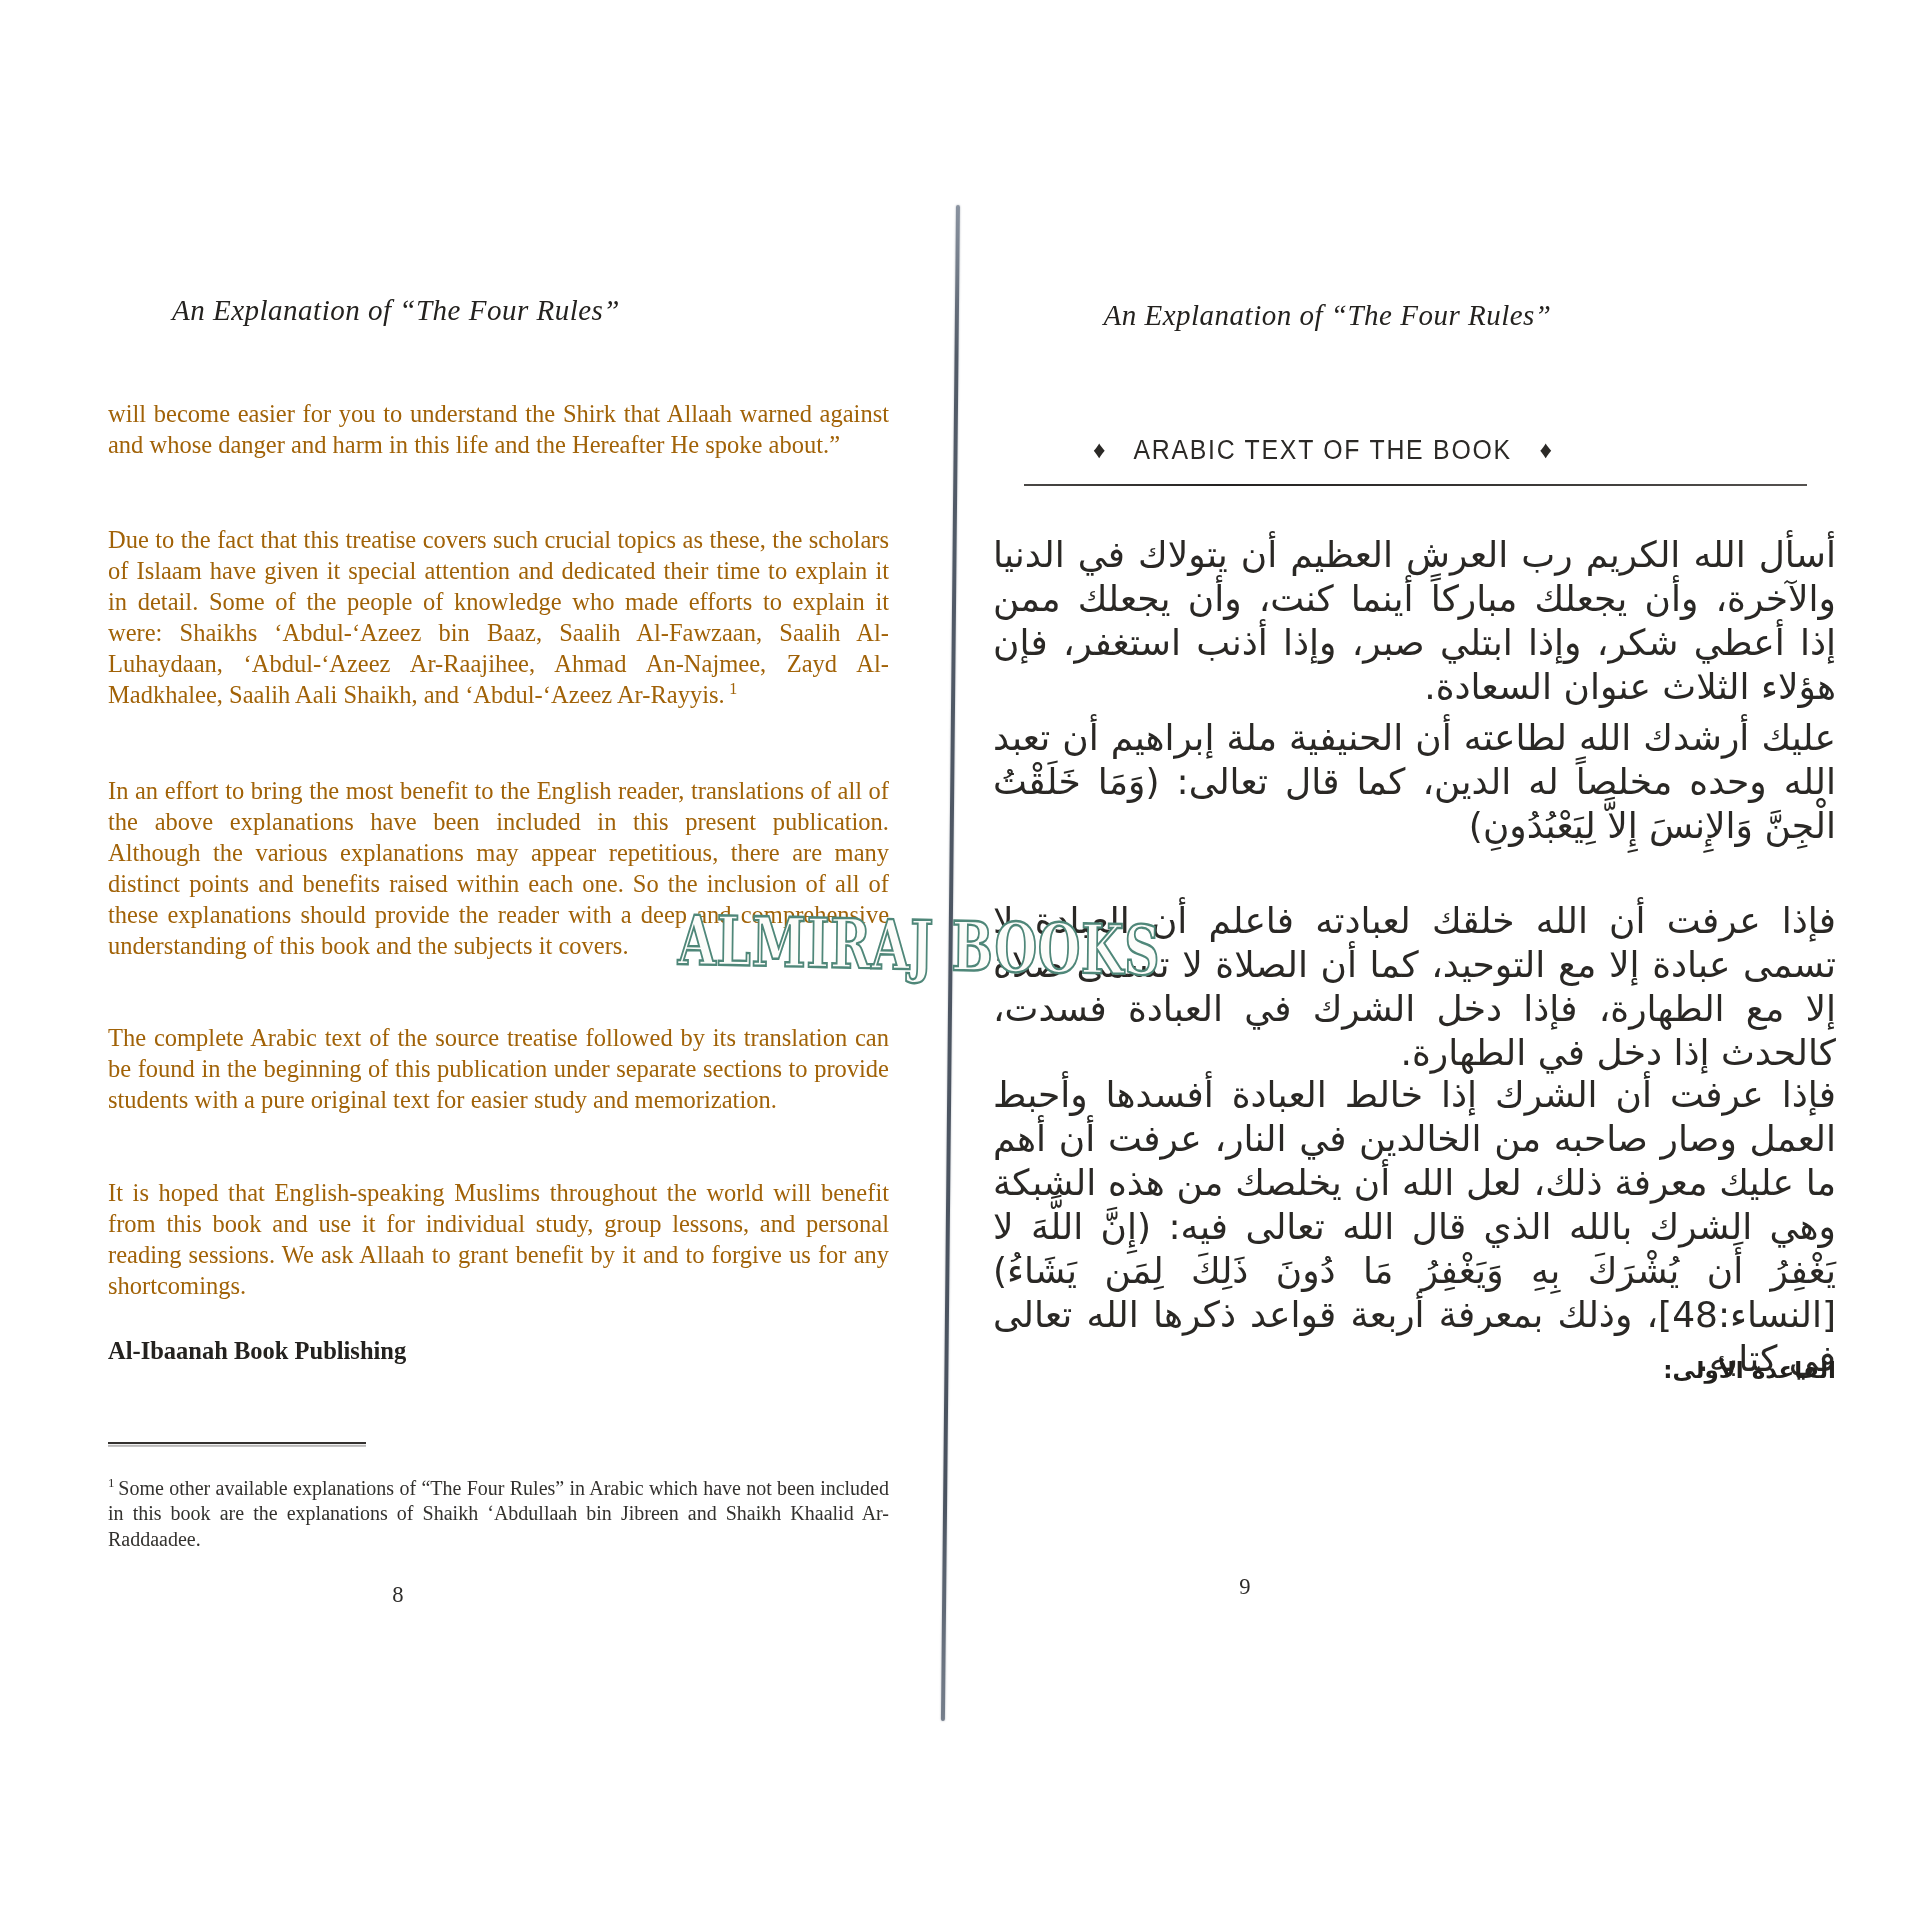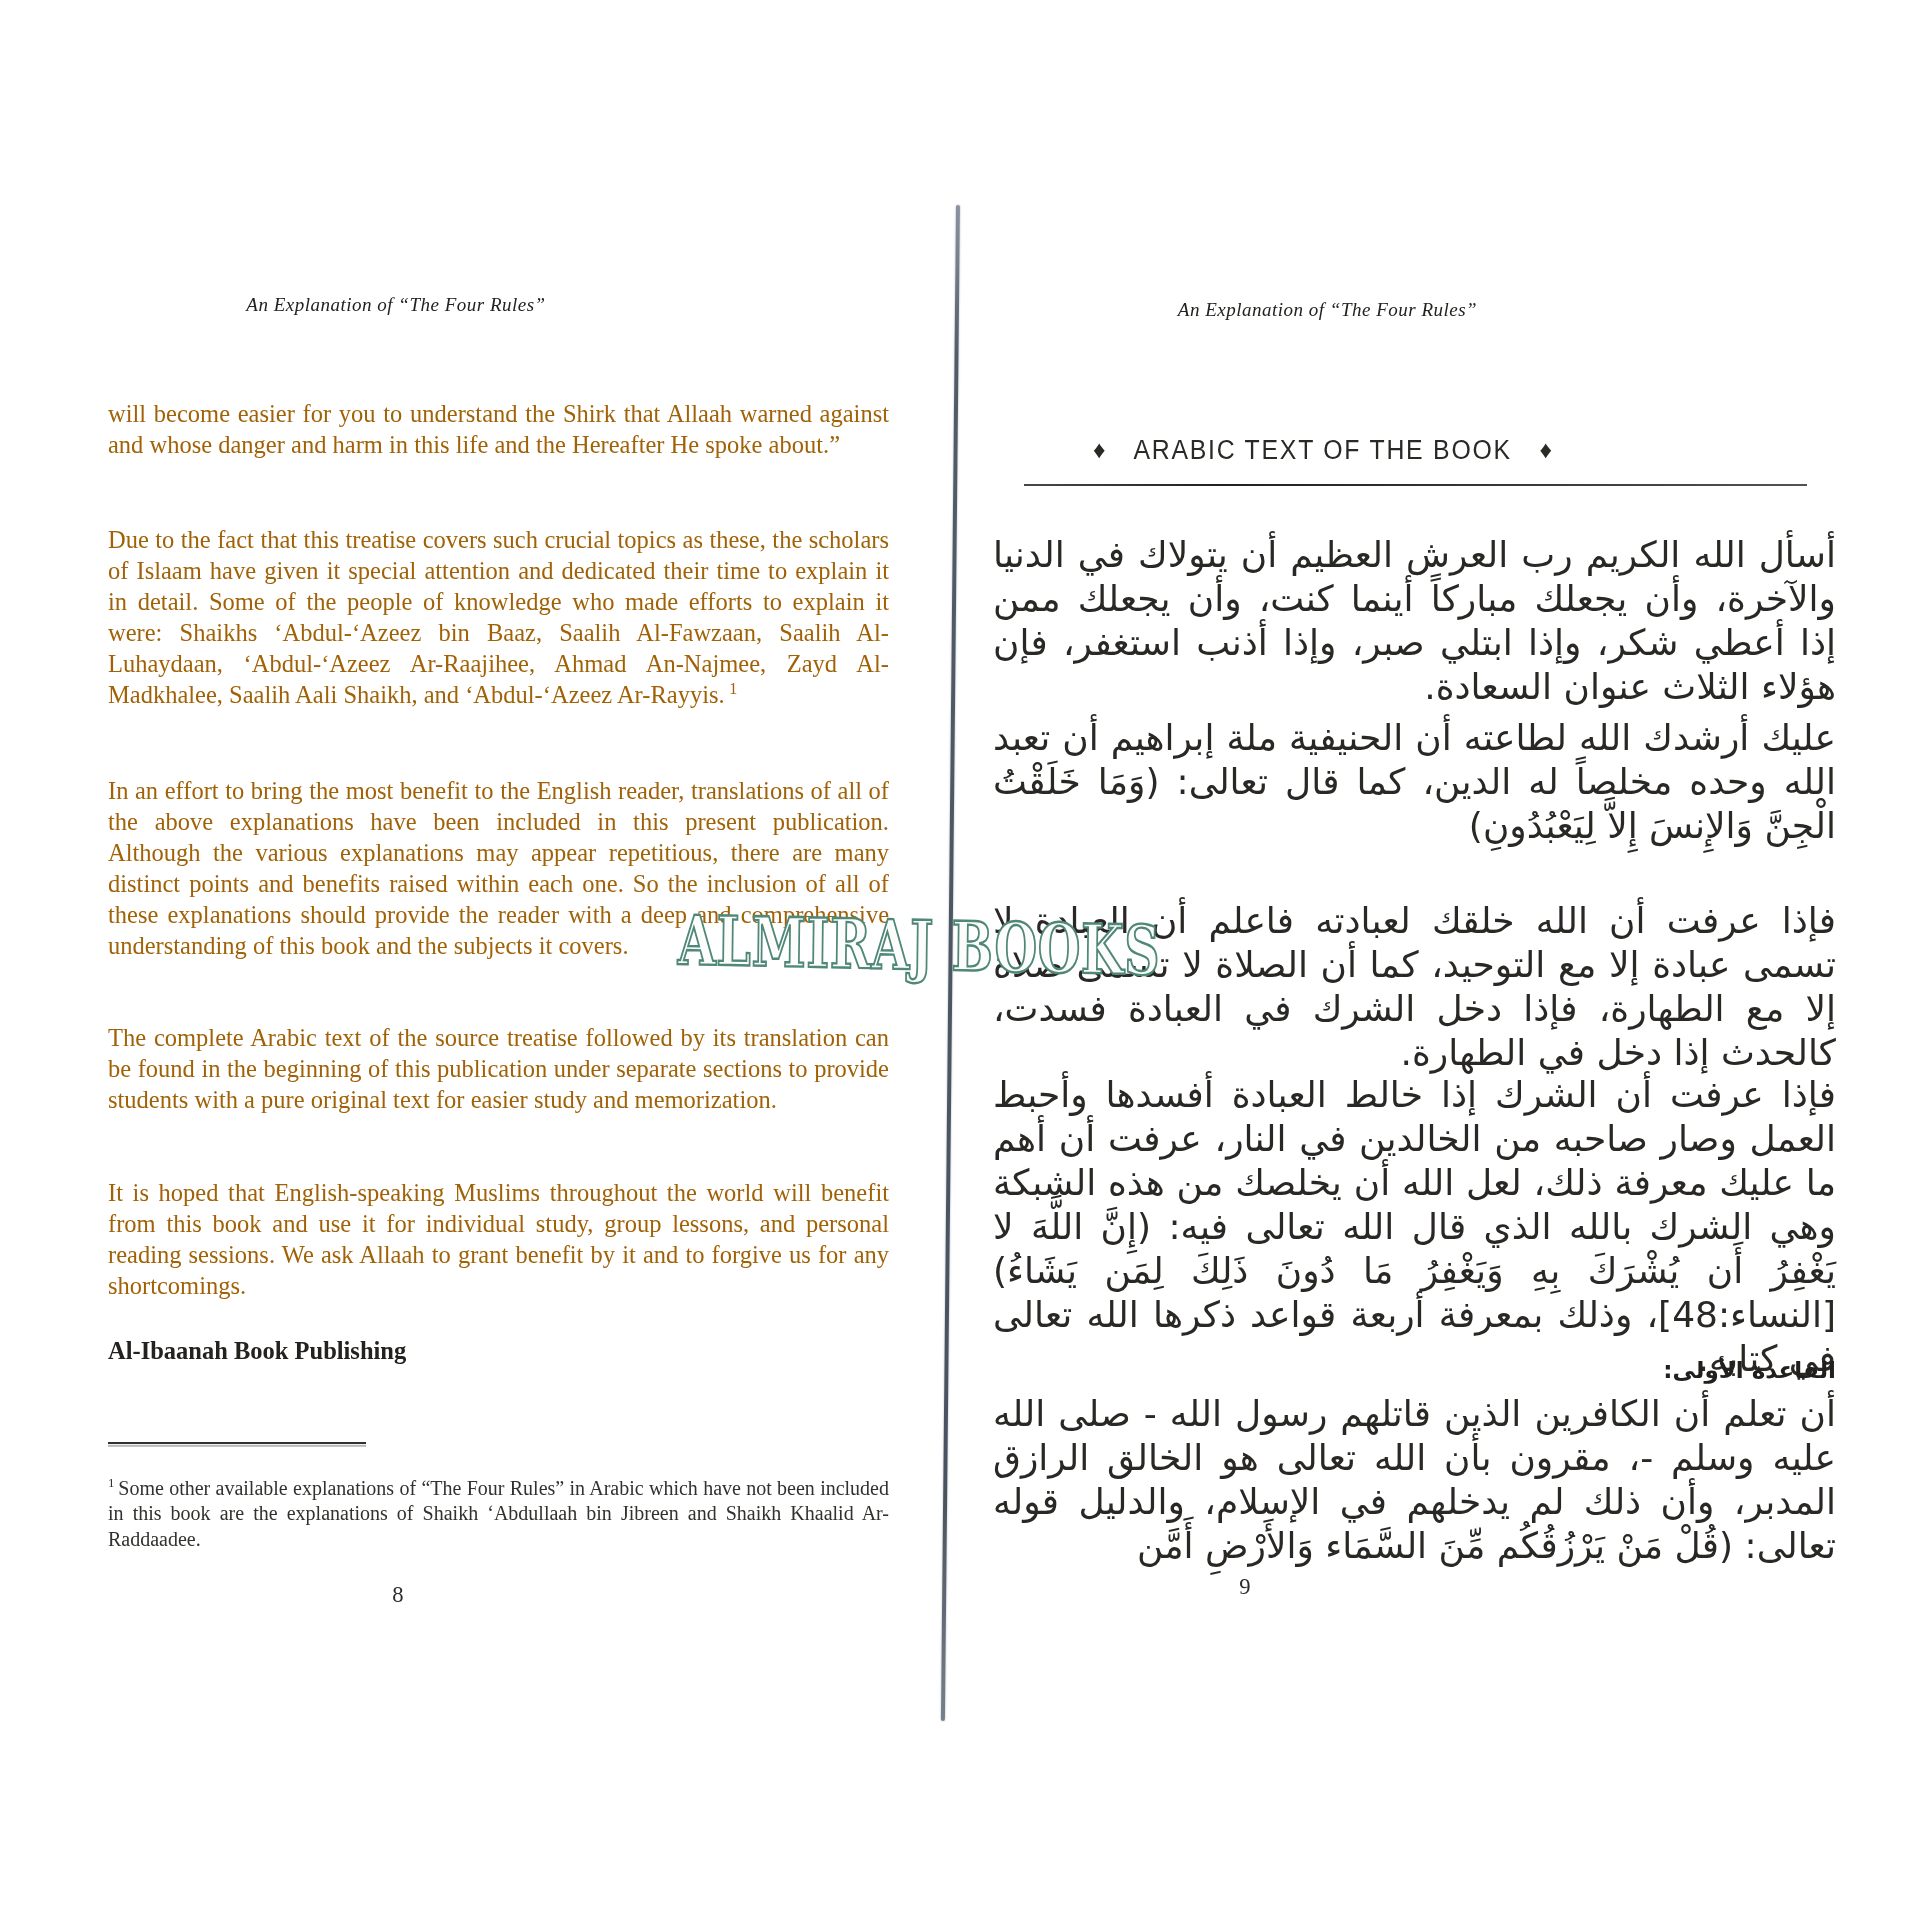--- a/index.html
+++ b/index.html
@@ -21,21 +21,21 @@
     transform: rotate(0.57deg);
     transform-origin: top center;
     border-radius: 1.9px;
     box-shadow: 0 0 1.9px rgba(80,90,105,.5);
     z-index: 2;
   }
 
   
   .running-head {
     font-style: italic;
-    font-size: 19px;
+    font-size: 29px;
     letter-spacing: 0.5px;
     color: #24221f;
     text-align: center;
     white-space: nowrap;
   }
   .head-left  { left: 108px; top: 294px; width: 576px; }
   .head-right { left: 993px; top: 299px; width: 669px; }
 
   
   .en-col { left: 108px; width: 781px; }
@@ -171,19 +171,18 @@
 <div class="abs ar-col" style="top:716px;">
   <p class="ar-p">عليك أرشدك الله لطاعته أن الحنيفية ملة إبراهيم أن تعبد الله وحده مخلصاً له الدين، كما قال تعالى: (وَمَا خَلَقْتُ الْجِنَّ وَالإِنسَ إِلاَّ لِيَعْبُدُونِ)</p>
 </div>
 
 <p class="abs ar-col ar-p" style="top:899px;">فإذا عرفت أن الله خلقك لعبادته فاعلم أن العبادة لا تسمى عبادة إلا مع التوحيد، كما أن الصلاة لا تسمى صلاة إلا مع الطهارة، فإذا دخل الشرك في العبادة فسدت، كالحدث إذا دخل في الطهارة.</p>
 
 <p class="abs ar-col ar-p" style="top:1073px;">فإذا عرفت أن الشرك إذا خالط العبادة أفسدها وأحبط العمل وصار صاحبه من الخالدين في النار، عرفت أن أهم ما عليك معرفة ذلك، لعل الله أن يخلصك من هذه الشبكة وهي الشرك بالله الذي قال الله تعالى فيه: (إِنَّ اللَّهَ لا يَغْفِرُ أَن يُشْرَكَ بِهِ وَيَغْفِرُ مَا دُونَ ذَلِكَ لِمَن يَشَاءُ) [النساء:48]، وذلك بمعرفة أربعة قواعد ذكرها الله تعالى في كتابه.</p>
 
 <div class="abs ar-col" style="top:1348px;">
   <div class="ar-heading">القاعدة الأولى:</div>
-  <p class="ar-p">أن تعلم أن الكافرين الذين قاتلهم رسول الله - صلى الله عليه وسلم -، مقرون بأن الله تعالى هو الخالق الرازق المدبر، وأن ذلك لم يدخلهم في الإسلام، والدليل قوله تعالى: (قُلْ مَنْ يَرْزُقُكُم مِّنَ السَّمَاء وَالأَرْضِ أَمَّن</p>
 </div>
 
 <div class="abs pagenum pn-right">9</div>
 
 <div class="abs watermark">ALMIRAJ BOOKS</div>
 
 
 </body></html>

